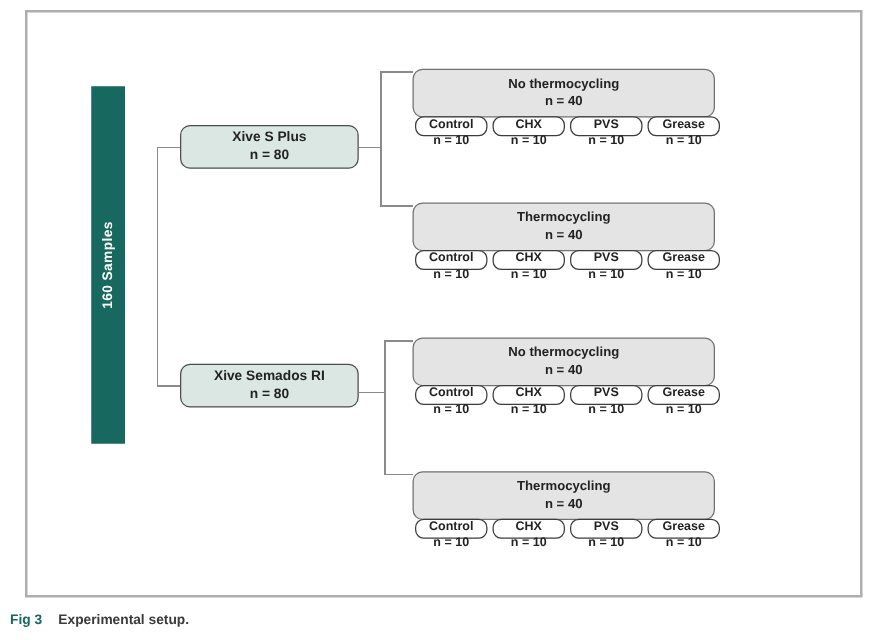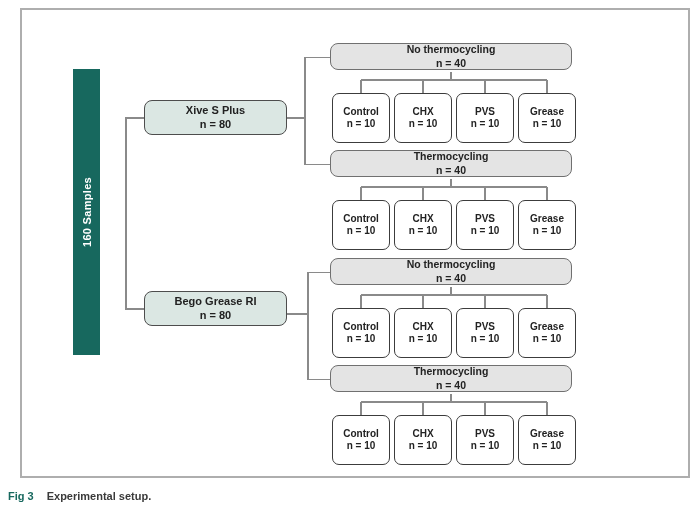--- a/index.html
+++ b/index.html
@@ -25,26 +25,26 @@
     align-items:center;justify-content:center;text-align:center;
     color:#222222;font-weight:bold;border-radius:8px;line-height:1.25;
   }
   .node .l1,.node .l2{white-space:nowrap;}
   .implant{
     width:143px;height:35px;background:#dbe7e3;border:1.6px solid #4d4d4d;
     font-size:11px;
     text-align:right;
   }
   .groupbox{
-    left:330px;width:242px;height:27px;background:#e4e4e4;
-    border:1.5px solid #707070;font-size:10.5px;
+    left:330px;width:242px;height:39px;background:#e4e4e4;
+    border:1.5px solid #707070;font-size:10.5px;margin-top:12px;
   }
   .leaf{
-    width:58px;height:50px;background:#ffffff;border:1.6px solid #3c3c3c;
-    border-radius:7px;font-size:10px;
+    width:58px;height:16px;background:#ffffff;border:1.6px solid #3c3c3c;
+    border-radius:7px;font-size:10px;justify-content:space-between;
   }
   .caption{
     position:absolute;left:8px;top:490px;font-size:11px;white-space:nowrap;
   }
   .cap-label{color:#17685E;font-weight:bold;margin-right:13px;}
   .cap-text{color:#3a3a3a;font-weight:600;margin-top:16px;}
 </style>
 </head>
 <body>
 
@@ -63,21 +63,21 @@
 
   <div class="root-bar">
     <span class="root-label">160 Samples</span>
   </div>
 
   <div class="node implant" style="left:144px;top:100px;">
     <span class="l1">Xive S Plus</span>
     <span class="l2">n = 80</span>
   </div>
   <div class="node implant" style="left:144px;top:291px;">
-    <span class="l1">Bego Grease RI</span>
+    <span class="l1">Xive Semados RI</span>
     <span class="l2">n = 80</span>
   </div>
 
   <div class="node groupbox" style="top:43px;">
     <span class="l1">No thermocycling</span>
     <span class="l2">n = 40</span>
   </div>
   <div class="node groupbox" style="top:150px;">
     <span class="l1">Thermocycling</span>
     <span class="l2">n = 40</span>

